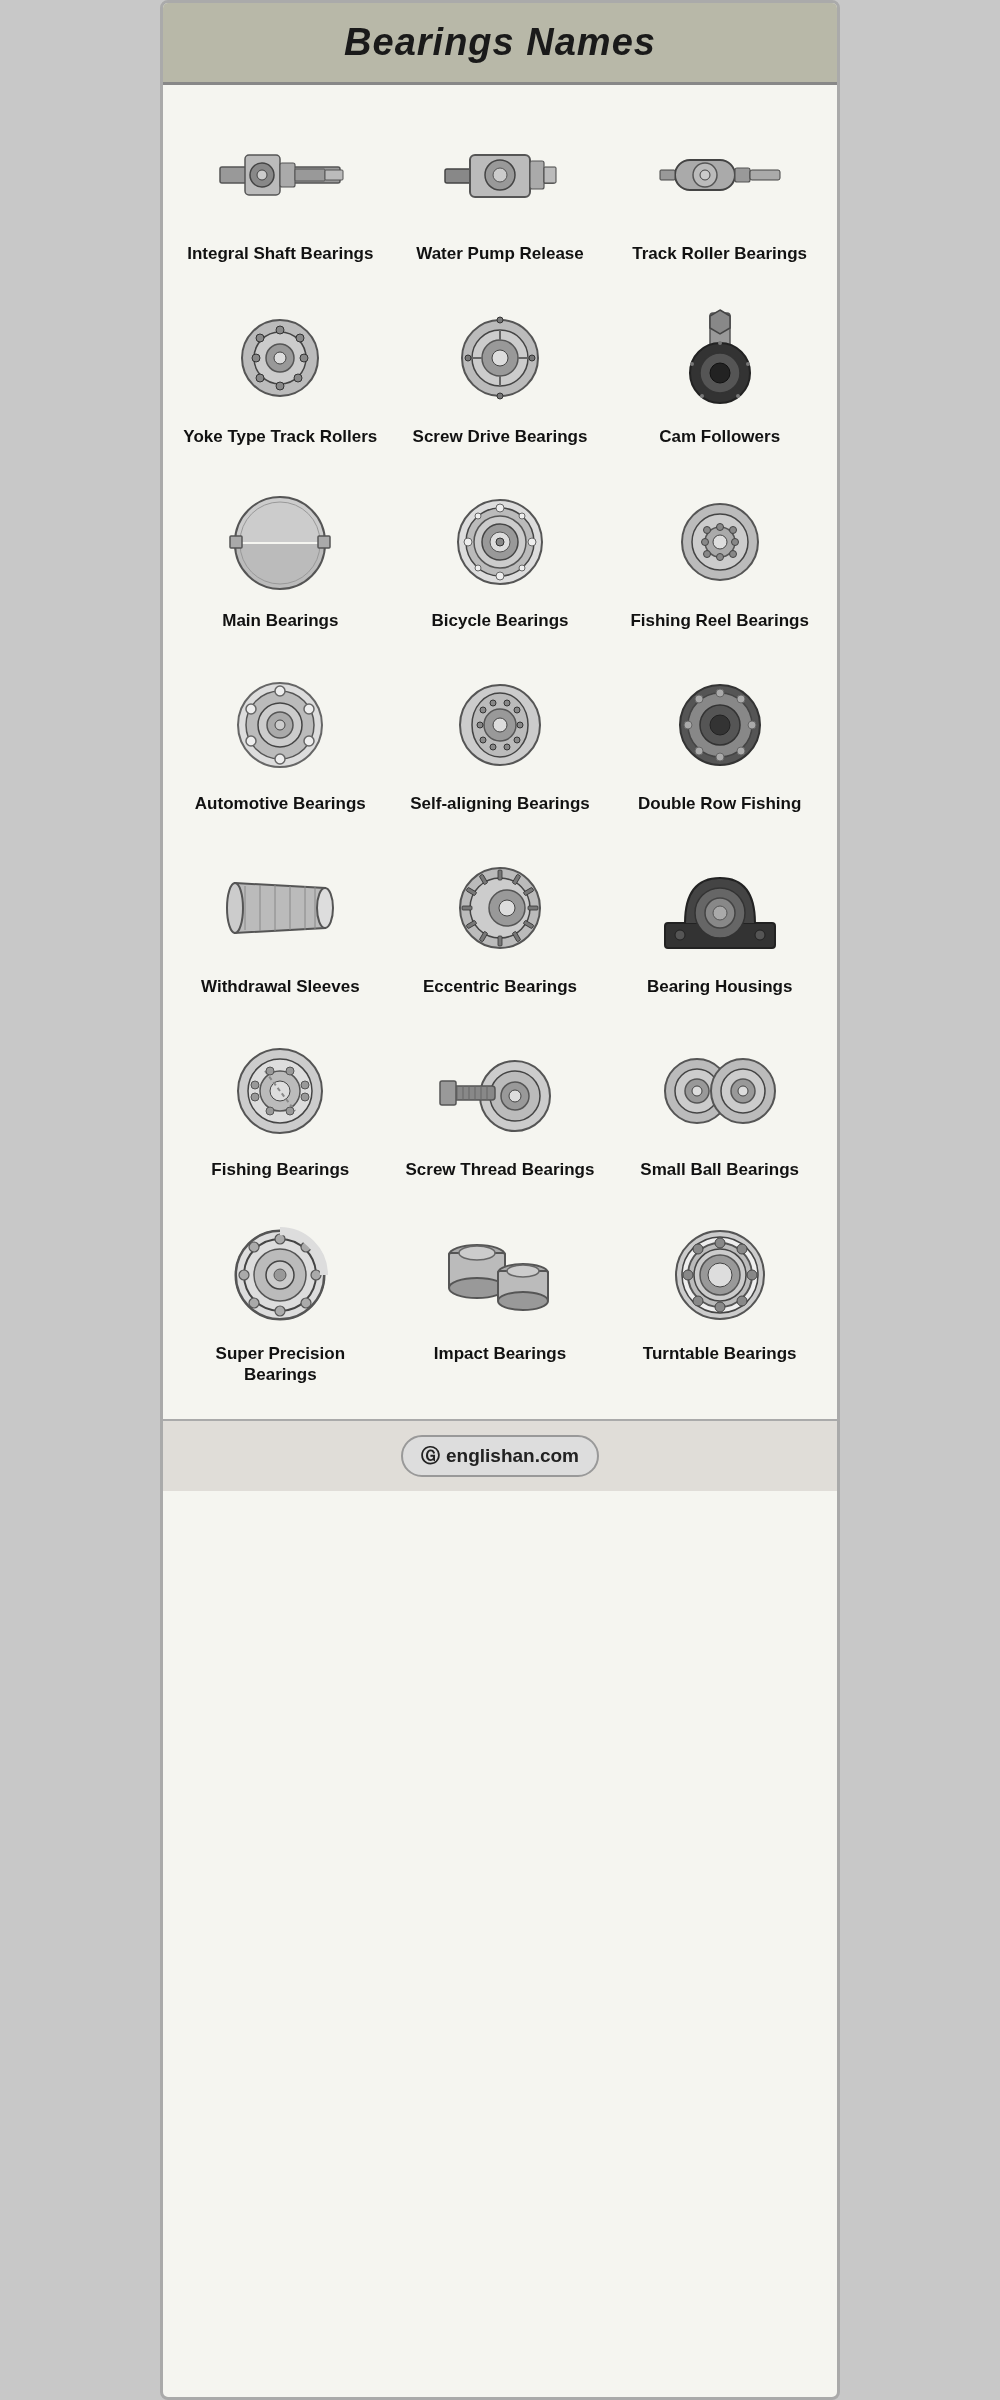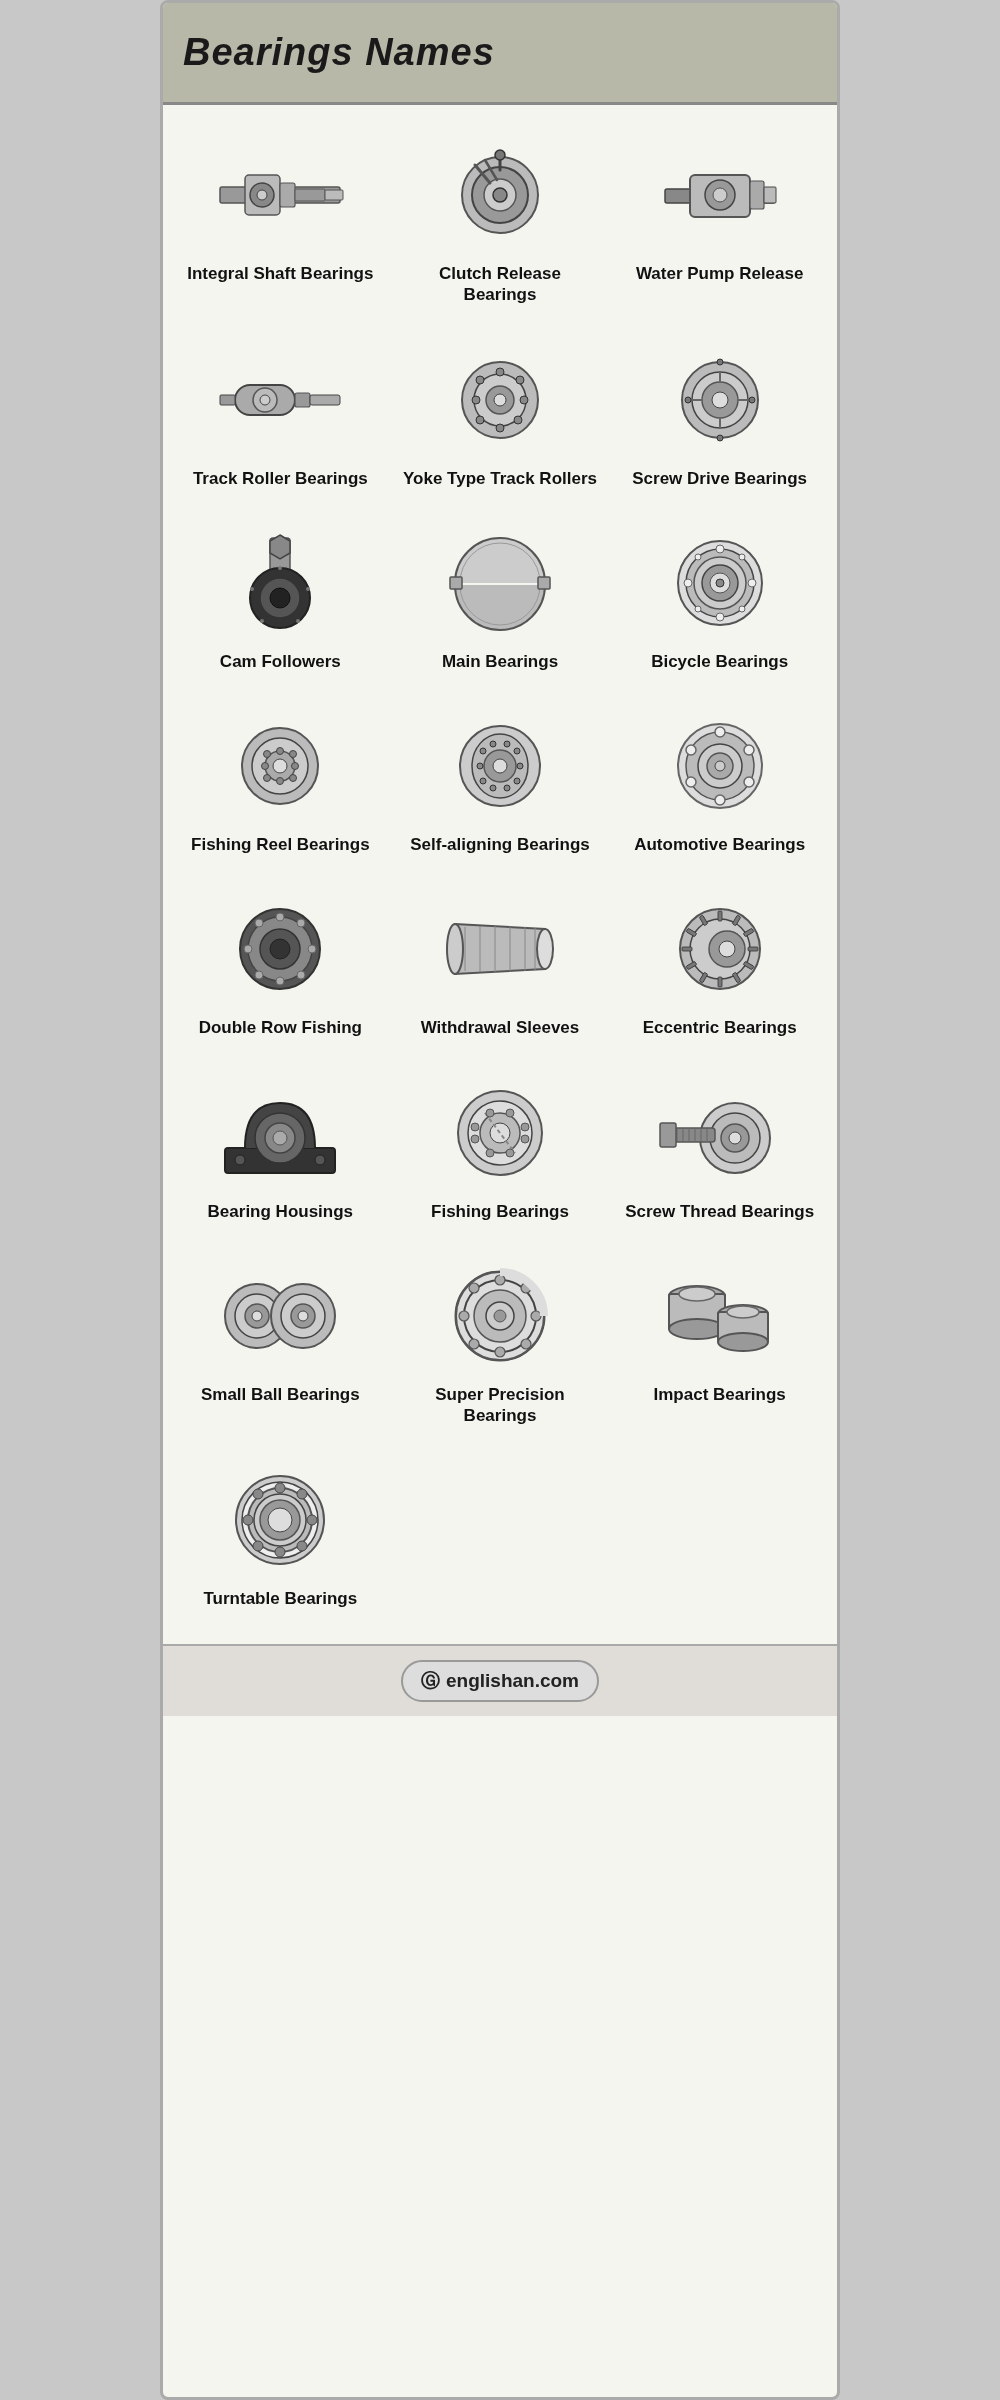--- a/index.html
+++ b/index.html
@@ -16,22 +16,22 @@
       background: #f5f5f0;
       width: 680px;
       border-radius: 8px;
       overflow: hidden;
       margin: 0 auto;
       border: 3px solid #aaa;
     }
 
     .header {
       background: #b8b8a8;
-      padding: 28px 20px;
-      text-align: left;
+      padding: 18px 20px;
+      text-align: center;
       border-bottom: 3px solid #888;
     }
 
     .header h1 {
       font-size: 38px;
       font-weight: 900;
       color: #1a1a1a;
       font-style: italic;
       letter-spacing: 1px;
     }
@@ -122,36 +122,20 @@
           <circle cx="47" cy="50" r="12" fill="#888" stroke="#444" stroke-width="1.5"></circle>
           <circle cx="47" cy="50" r="5" fill="#ccc" stroke="#444" stroke-width="1"></circle>
           <rect x="65" y="38" width="15" height="24" rx="2" fill="#aaa" stroke="#555" stroke-width="1.2"></rect>
           <rect x="80" y="44" width="30" height="12" rx="1" fill="#999" stroke="#555" stroke-width="1"></rect>
           <rect x="110" y="45" width="18" height="10" rx="1" fill="#bbb" stroke="#555" stroke-width="1"></rect>
         </svg>
       </div>
       <div class="item-label">Integral Shaft Bearings</div>
     </div>
 
-    <div class="item">
-      <div class="item-image">
-        <svg viewBox="0 0 130 100" fill="none" xmlns="http://www.w3.org/2000/svg">
-          <circle cx="65" cy="50" r="38" fill="#bbb" stroke="#555" stroke-width="2"></circle>
-          <circle cx="65" cy="50" r="28" fill="#999" stroke="#444" stroke-width="2"></circle>
-          <circle cx="65" cy="50" r="16" fill="#ccc" stroke="#555" stroke-width="1.5"></circle>
-          <circle cx="65" cy="50" r="7" fill="#888" stroke="#333" stroke-width="1.5"></circle>
-          <line x1="65" y1="12" x2="65" y2="25" stroke="#444" stroke-width="3" stroke-linecap="round"></line>
-          <circle cx="65" cy="10" r="5" fill="#777" stroke="#333" stroke-width="1.5"></circle>
-
-          <path d="M40 20 L55 38" stroke="#555" stroke-width="3" stroke-linecap="round"></path>
-          <path d="M50 15 L62 35" stroke="#555" stroke-width="2.5" stroke-linecap="round"></path>
-        </svg>
-      </div>
-      <div class="item-label">Clutch Release Bearings</div>
-    </div>
 
     <div class="item">
       <div class="item-image">
         <svg viewBox="0 0 130 100" fill="none" xmlns="http://www.w3.org/2000/svg">
           <rect x="10" y="44" width="110" height="14" rx="2" fill="#888" stroke="#444" stroke-width="1.5"></rect>
           <rect x="35" y="30" width="60" height="42" rx="5" fill="#bbb" stroke="#555" stroke-width="2"></rect>
           <circle cx="65" cy="50" r="15" fill="#999" stroke="#444" stroke-width="1.5"></circle>
           <circle cx="65" cy="50" r="7" fill="#ccc" stroke="#555" stroke-width="1"></circle>
           <rect x="95" y="36" width="14" height="28" rx="2" fill="#aaa" stroke="#555" stroke-width="1.2"></rect>
           <rect x="109" y="42" width="12" height="16" rx="1" fill="#bbb" stroke="#444" stroke-width="1"></rect>
@@ -291,20 +275,41 @@
           <circle cx="78" cy="38" r="3.5" fill="#888" stroke="#444" stroke-width="1"></circle>
           <circle cx="80" cy="50" r="3.5" fill="#888" stroke="#444" stroke-width="1"></circle>
           <circle cx="78" cy="62" r="3.5" fill="#888" stroke="#444" stroke-width="1"></circle>
           <circle cx="65" cy="65" r="3.5" fill="#888" stroke="#444" stroke-width="1"></circle>
           <circle cx="52" cy="62" r="3.5" fill="#888" stroke="#444" stroke-width="1"></circle>
           <circle cx="50" cy="50" r="3.5" fill="#888" stroke="#444" stroke-width="1"></circle>
           <circle cx="52" cy="38" r="3.5" fill="#888" stroke="#444" stroke-width="1"></circle>
         </svg>
       </div>
       <div class="item-label">Fishing Reel Bearings</div>
+    </div>
+
+    <div class="item">
+      <div class="item-image">
+        <svg viewBox="0 0 130 100" fill="none" xmlns="http://www.w3.org/2000/svg">
+
+          <circle cx="65" cy="50" r="42" fill="#ddd" stroke="#666" stroke-width="2"></circle>
+          <circle cx="65" cy="50" r="34" fill="#bbb" stroke="#555" stroke-width="1.5"></circle>
+          <circle cx="65" cy="50" r="22" fill="#ccc" stroke="#444" stroke-width="1.5"></circle>
+          <circle cx="65" cy="50" r="13" fill="#aaa" stroke="#555" stroke-width="1.5"></circle>
+          <circle cx="65" cy="50" r="5" fill="#ccc" stroke="#444" stroke-width="1"></circle>
+
+          <circle cx="65" cy="16" r="5" fill="#eee" stroke="#666" stroke-width="1.5"></circle>
+          <circle cx="94" cy="34" r="5" fill="#eee" stroke="#666" stroke-width="1.5"></circle>
+          <circle cx="94" cy="66" r="5" fill="#eee" stroke="#666" stroke-width="1.5"></circle>
+          <circle cx="65" cy="84" r="5" fill="#eee" stroke="#666" stroke-width="1.5"></circle>
+          <circle cx="36" cy="66" r="5" fill="#eee" stroke="#666" stroke-width="1.5"></circle>
+          <circle cx="36" cy="34" r="5" fill="#eee" stroke="#666" stroke-width="1.5"></circle>
+        </svg>
+      </div>
+      <div class="item-label">Automotive Bearings</div>
     </div>
 
     <div class="item">
       <div class="item-image">
         <svg viewBox="0 0 130 100" fill="none" xmlns="http://www.w3.org/2000/svg">
           <circle cx="65" cy="50" r="40" fill="#ccc" stroke="#555" stroke-width="2"></circle>
           <ellipse cx="65" cy="50" rx="28" ry="32" fill="#bbb" stroke="#444" stroke-width="1.5"></ellipse>
           <circle cx="65" cy="50" r="16" fill="#999" stroke="#555" stroke-width="1.5"></circle>
           <circle cx="65" cy="50" r="7" fill="#ddd" stroke="#444" stroke-width="1"></circle>
 
@@ -314,41 +319,20 @@
           <circle cx="48" cy="65" r="3" fill="#888" stroke="#333" stroke-width="1"></circle>
           <circle cx="58" cy="72" r="3" fill="#888" stroke="#333" stroke-width="1"></circle>
           <circle cx="72" cy="28" r="3" fill="#888" stroke="#333" stroke-width="1"></circle>
           <circle cx="82" cy="35" r="3" fill="#888" stroke="#333" stroke-width="1"></circle>
           <circle cx="85" cy="50" r="3" fill="#888" stroke="#333" stroke-width="1"></circle>
           <circle cx="82" cy="65" r="3" fill="#888" stroke="#333" stroke-width="1"></circle>
           <circle cx="72" cy="72" r="3" fill="#888" stroke="#333" stroke-width="1"></circle>
         </svg>
       </div>
       <div class="item-label">Self-aligning Bearings</div>
-    </div>
-
-    <div class="item">
-      <div class="item-image">
-        <svg viewBox="0 0 130 100" fill="none" xmlns="http://www.w3.org/2000/svg">
-
-          <circle cx="65" cy="50" r="42" fill="#ddd" stroke="#666" stroke-width="2"></circle>
-          <circle cx="65" cy="50" r="34" fill="#bbb" stroke="#555" stroke-width="1.5"></circle>
-          <circle cx="65" cy="50" r="22" fill="#ccc" stroke="#444" stroke-width="1.5"></circle>
-          <circle cx="65" cy="50" r="13" fill="#aaa" stroke="#555" stroke-width="1.5"></circle>
-          <circle cx="65" cy="50" r="5" fill="#ccc" stroke="#444" stroke-width="1"></circle>
-
-          <circle cx="65" cy="16" r="5" fill="#eee" stroke="#666" stroke-width="1.5"></circle>
-          <circle cx="94" cy="34" r="5" fill="#eee" stroke="#666" stroke-width="1.5"></circle>
-          <circle cx="94" cy="66" r="5" fill="#eee" stroke="#666" stroke-width="1.5"></circle>
-          <circle cx="65" cy="84" r="5" fill="#eee" stroke="#666" stroke-width="1.5"></circle>
-          <circle cx="36" cy="66" r="5" fill="#eee" stroke="#666" stroke-width="1.5"></circle>
-          <circle cx="36" cy="34" r="5" fill="#eee" stroke="#666" stroke-width="1.5"></circle>
-        </svg>
-      </div>
-      <div class="item-label">Automotive Bearings</div>
     </div>
 
     <div class="item">
       <div class="item-image">
         <svg viewBox="0 0 130 100" fill="none" xmlns="http://www.w3.org/2000/svg">
           <circle cx="65" cy="50" r="40" fill="#555" stroke="#333" stroke-width="2"></circle>
           <circle cx="65" cy="50" r="32" fill="#888" stroke="#444" stroke-width="1.5"></circle>
           <circle cx="65" cy="50" r="20" fill="#555" stroke="#333" stroke-width="1.5"></circle>
           <circle cx="65" cy="50" r="10" fill="#333" stroke="#222" stroke-width="1"></circle>
 

